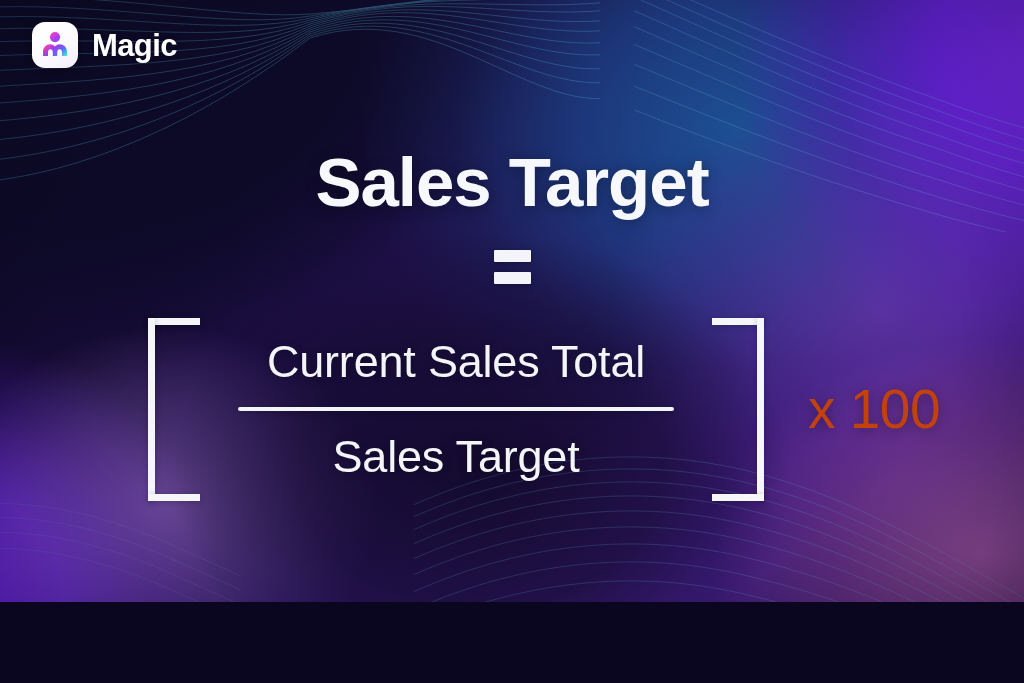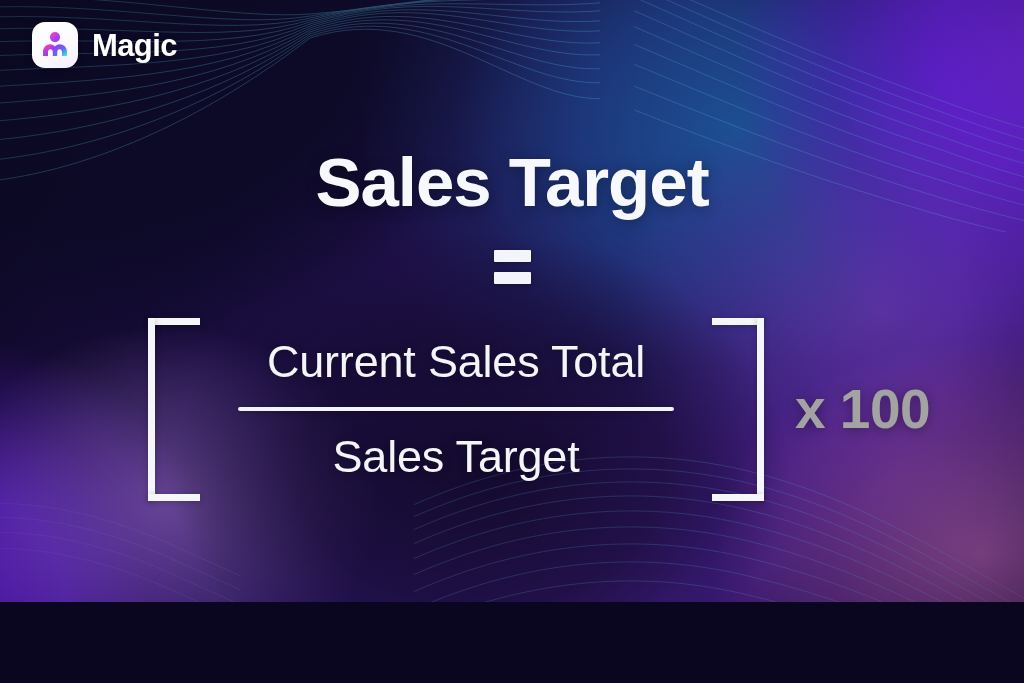--- a/index.html
+++ b/index.html
@@ -146,22 +146,22 @@
     text-shadow:0 1px 8px rgba(0,0,0,0.30);
   }
   #frac-numerator { margin-bottom:20px; }
   #frac-bar {
     width:436px; height:4px; background:#f3f4f9; border-radius:2px;
     box-shadow:0 1px 6px rgba(0,0,0,0.25);
   }
   #frac-denominator { margin-top:22px; }
 
   #multiplier {
-    margin-left:31px;
-    color:#a3a3a3; font-size:55px; font-weight:700;
+    margin-left:44px;
+    color:#c2410c; font-size:55px; font-weight:400;
     letter-spacing:-0.5px; white-space:nowrap; line-height:1;
     text-shadow:0 2px 12px rgba(0,0,0,0.35);
   }
 </style>
 </head>
 <body>
 
 <div id="stage">
 
   <div class="bg" id="bg-base"></div>

